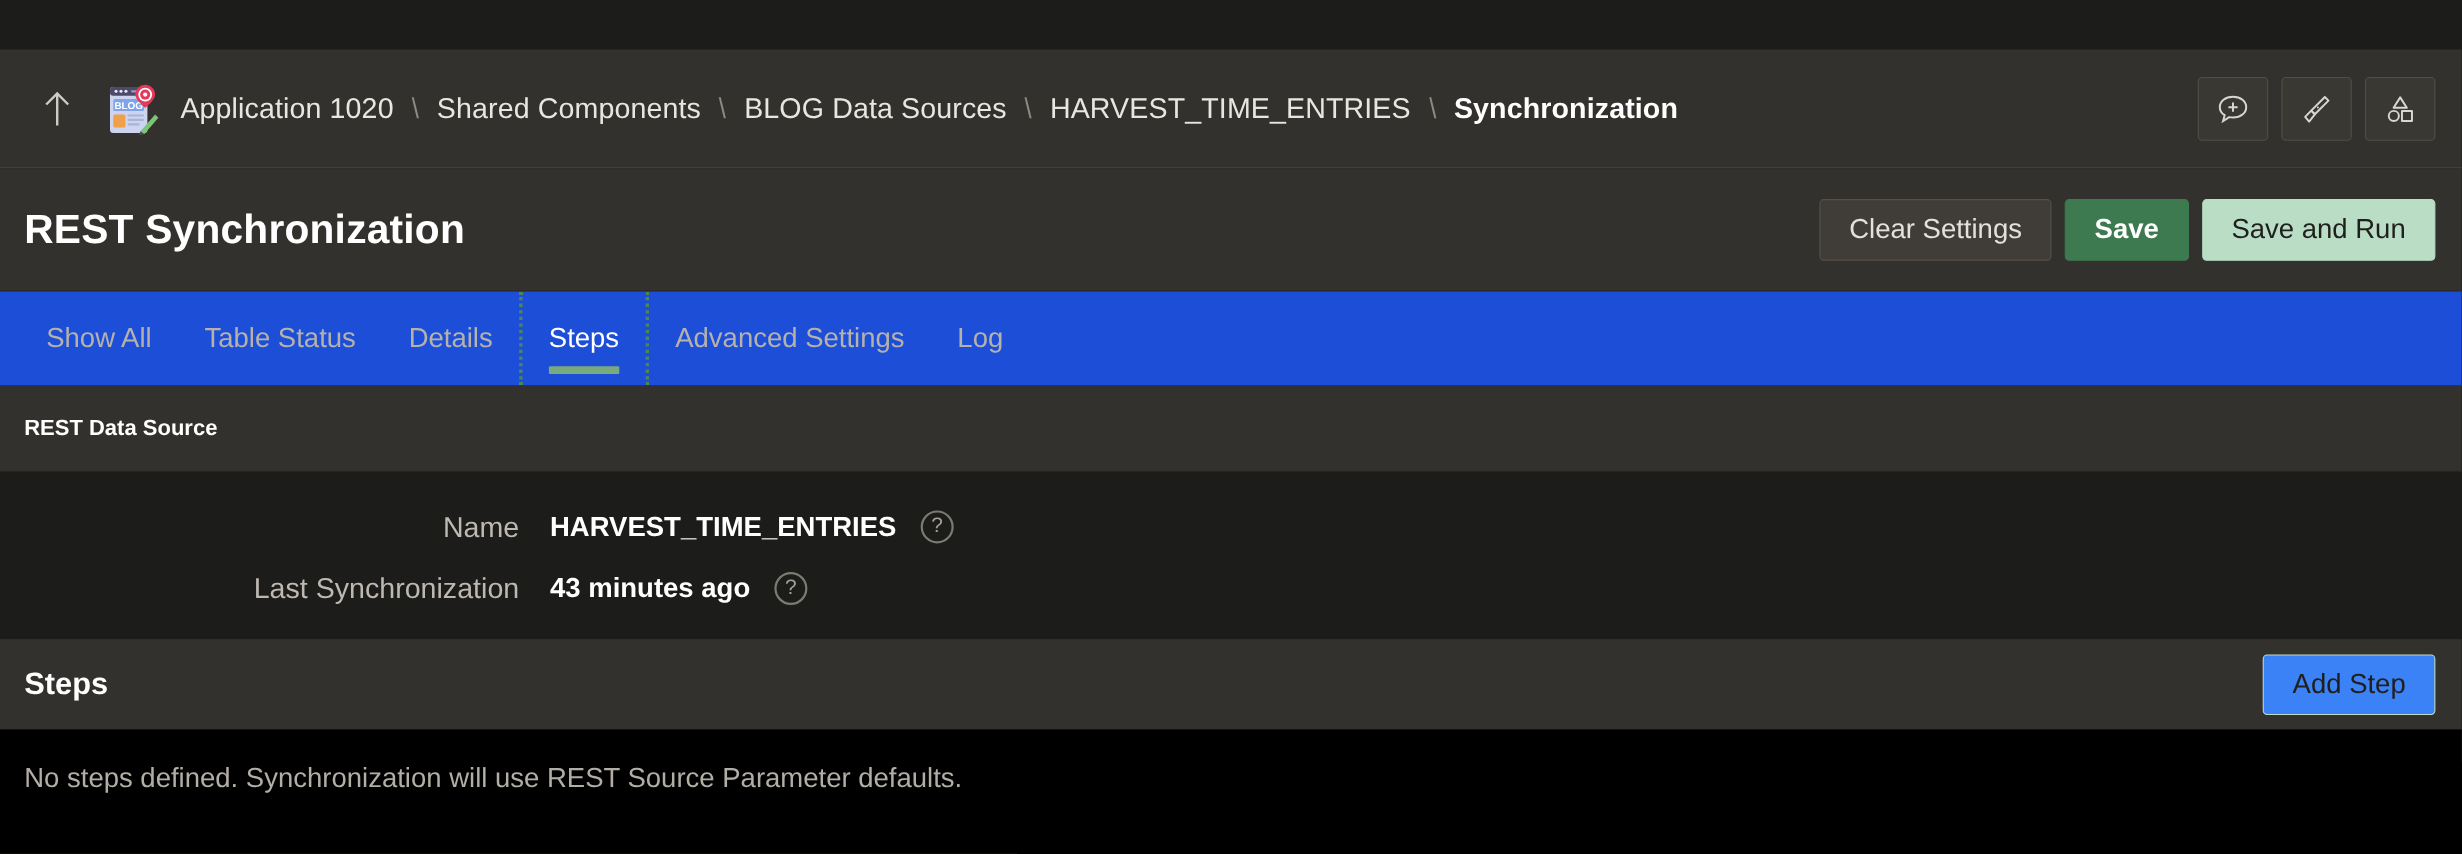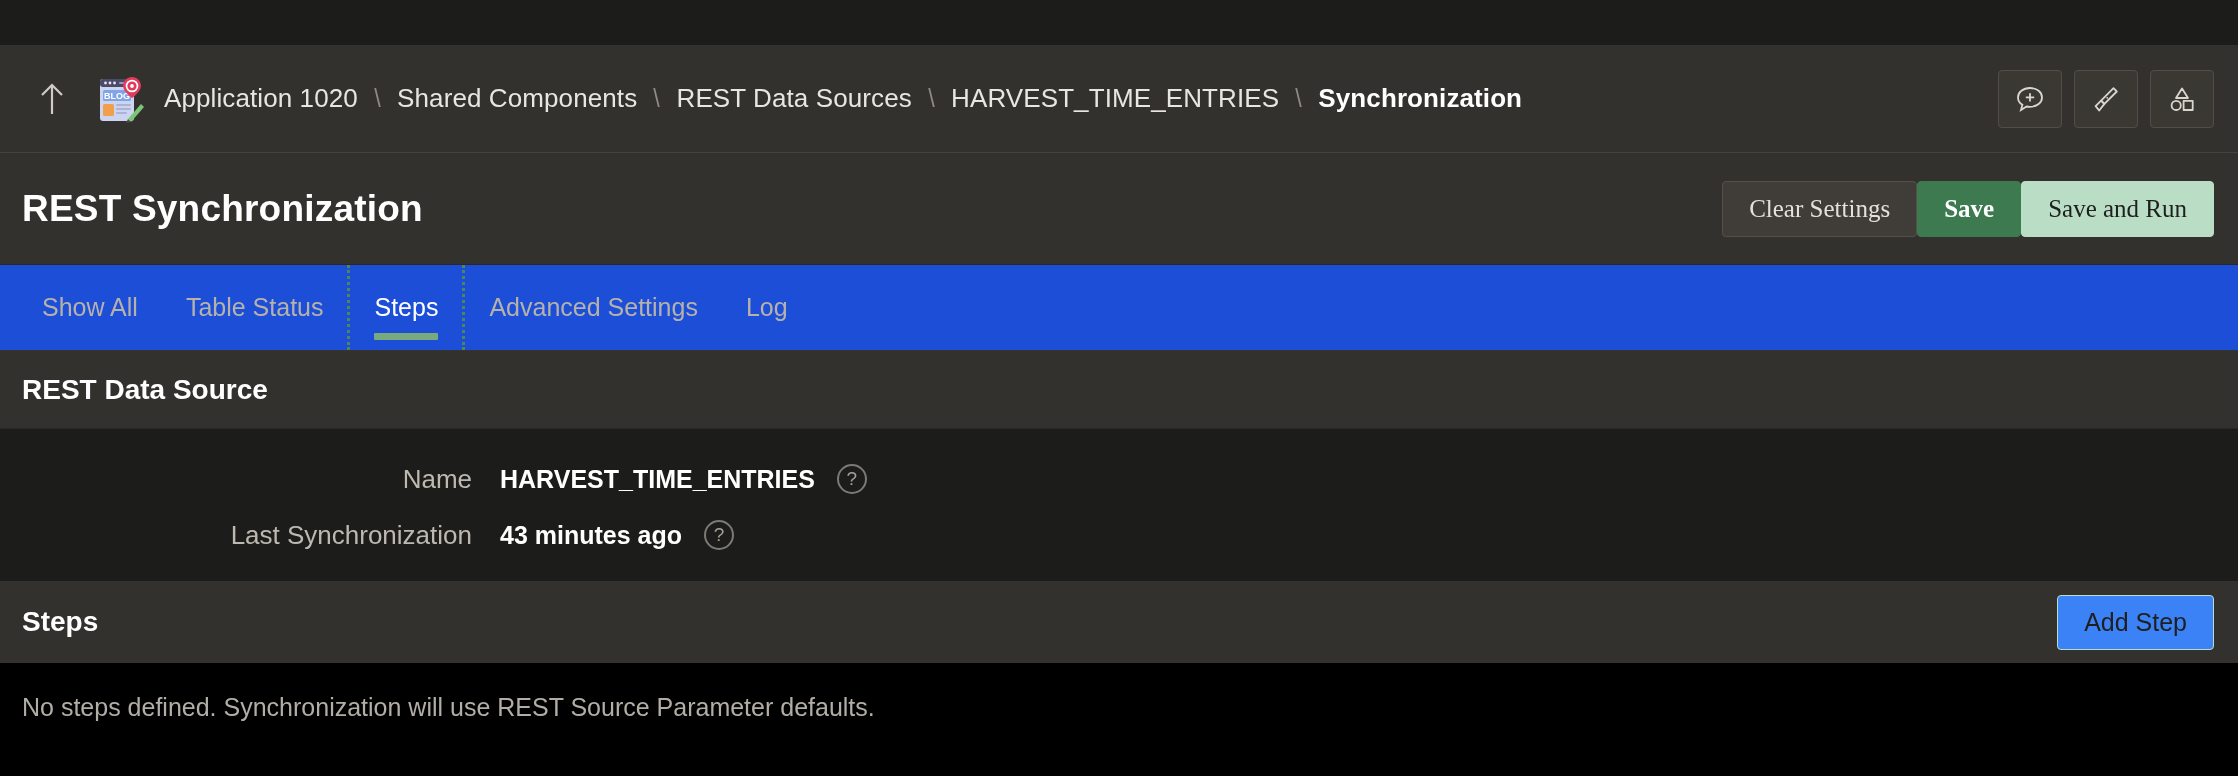--- a/index.html
+++ b/index.html
@@ -116,23 +116,22 @@
   .page-title {
     font-size: 37px;
     font-weight: bold;
     color: #ffffff;
     letter-spacing: 0.2px;
     flex: 1 1 auto;
   }
   .title-actions {
     display: flex;
     align-items: center;
-    gap: 0;
+    gap: 12px;
     flex: 0 0 auto;
-    font-family: Liberation Serif, serif;
   }
   .btn {
     height: 56px;
     border-radius: 4px;
     display: flex;
     align-items: center;
     justify-content: center;
     padding: 0 26px;
     font-size: 25px;
     box-sizing: border-box;
@@ -201,21 +200,21 @@
     height: 78px;
     min-height: 78px;
     background: #33312d;
     display: flex;
     align-items: center;
     padding: 0 24px 0 22px;
     box-sizing: border-box;
     border-bottom: 1px solid #2a2825;
   }
   .section-head .section-title {
-    font-size: 28px;
+    font-size: 20px;
     font-weight: bold;
     color: #ffffff;
     flex: 1 1 auto;
   }
 
   
   .fields {
     background: #1c1c1a;
     padding: 22px 0 18px 0;
   }
@@ -350,21 +349,21 @@
         <circle cx="38" cy="13" r="4.6" fill="#e23a5a"></circle>
         <circle cx="38" cy="13" r="1.9" fill="#ffffff"></circle>
       </svg>
     </div>
 
     <div class="crumbs">
       <span class="crumb">Application 1020</span>
       <span class="crumb-sep">\</span>
       <span class="crumb">Shared Components</span>
       <span class="crumb-sep">\</span>
-      <span class="crumb">REST Data Sources</span>
+      <span class="crumb">BLOG Data Sources</span>
       <span class="crumb-sep">\</span>
       <span class="crumb">HARVEST_TIME_ENTRIES</span>
       <span class="crumb-sep">\</span>
       <span class="crumb current">Synchronization</span>
     </div>
 
     <div class="header-tools">
       <div class="tool-btn">
         <span>
           <svg width="30" height="30" viewBox="0 0 30 30" fill="none" stroke="#d9d6cf" stroke-width="1.8">
@@ -404,20 +403,23 @@
     </div>
   </div>
 
   <div class="tabs-bar">
     <div class="tab">
       <span>Show All</span>
     </div>
     <div class="tab">
       <span>Table Status</span>
     </div>
+    <div class="tab">
+      <span>Details</span>
+    </div>
     <div class="tab-divider"></div>
     <div class="tab active">
       <span>Steps</span>
     </div>
     <div class="tab-divider"></div>
     <div class="tab">
       <span>Advanced Settings</span>
     </div>
     <div class="tab">
       <span>Log</span>

